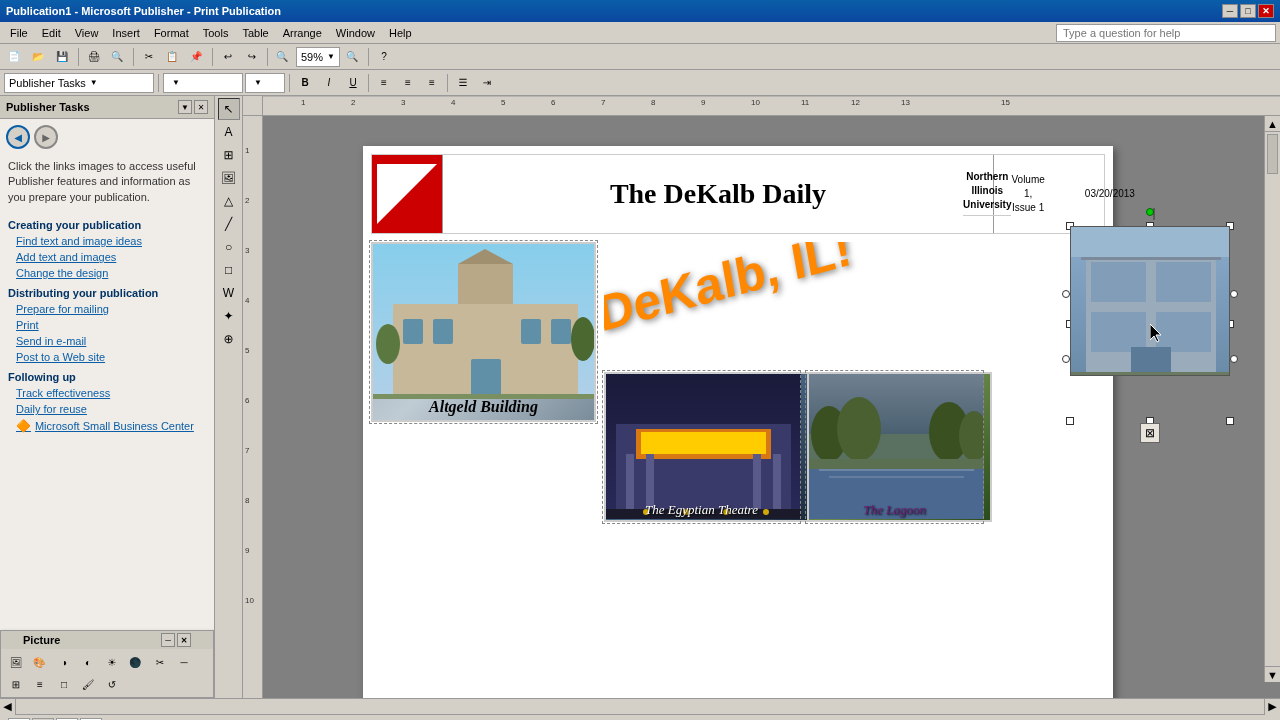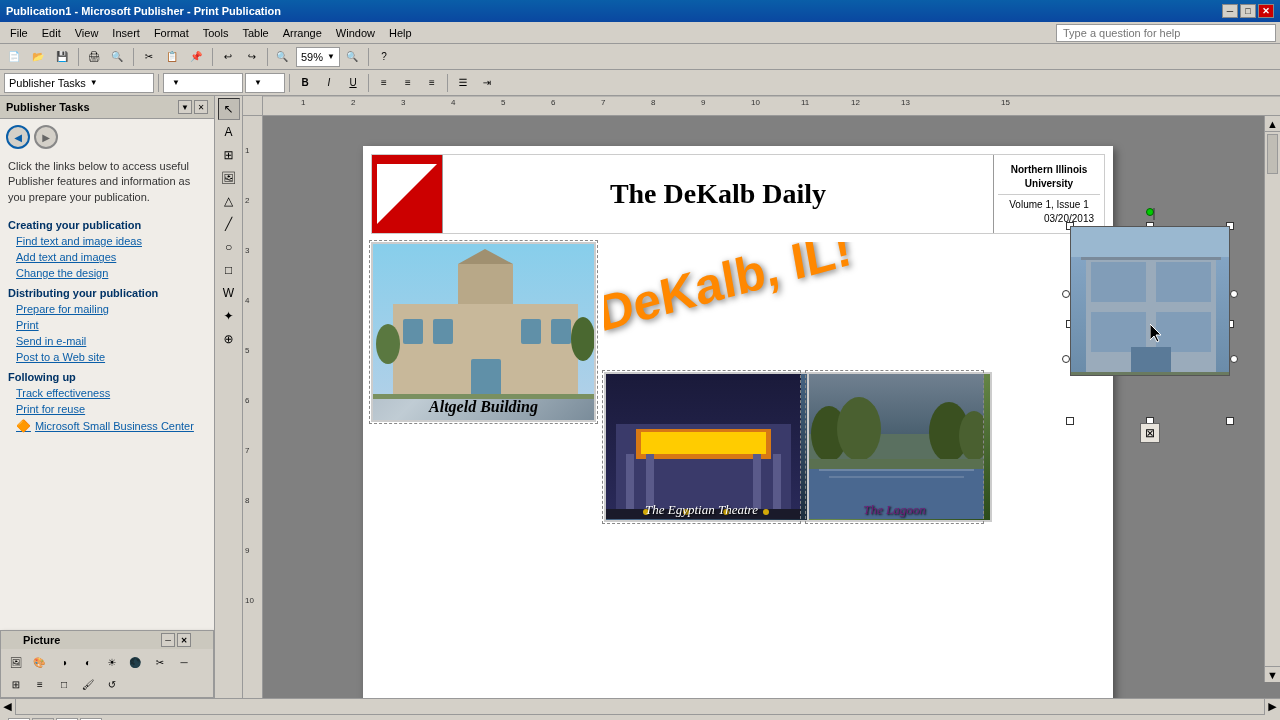--- a/index.html
+++ b/index.html
@@ -254,21 +254,20 @@
       font-family: 'Times New Roman', serif;
       font-size: 28px;
       font-weight: bold;
       border-left: 1px solid #999;
       border-right: 1px solid #999;
       padding: 0 10px;
     }
     .doc-header-right {
       width: 110px;
       display: flex;
-      flex-direction: column;
       align-items: center;
       justify-content: center;
       font-size: 10px;
       text-align: center;
       padding: 4px;
       line-height: 1.4;
     }
     .doc-header-right .uni { font-weight: bold; font-size: 10px; border-bottom: 1px solid #ccc; padding-bottom: 3px; margin-bottom: 3px; width: 100%; text-align: center; }
 
     
@@ -451,36 +450,36 @@
           <div class="pane-btn">▼</div>
           <div class="pane-btn">✕</div>
         </div>
       </div>
 
       <div class="nav-arrows">
         <div class="nav-arrow-btn active">◀</div>
         <div class="nav-arrow-btn">▶</div>
       </div>
 
-      <div class="pane-desc">Click the links below to access useful Publisher features and information as you prepare your publication.</div>
+      <div class="pane-desc">Click the links images to access useful Publisher features and information as you prepare your publication.</div>
 
       <div class="pane-section-title">Creating your publication</div>
       <a class="pane-link">Find text and image ideas</a>
       <a class="pane-link">Add text and images</a>
       <a class="pane-link">Change the design</a>
 
       <div class="pane-section-title">Distributing your publication</div>
       <a class="pane-link">Prepare for mailing</a>
       <a class="pane-link">Print</a>
       <a class="pane-link">Send in e-mail</a>
       <a class="pane-link">Post to a Web site</a>
 
       <div class="pane-section-title">Following up</div>
       <a class="pane-link">Track effectiveness</a>
-      <a class="pane-link">Print for reuse</a>
+      <a class="pane-link">Daily for reuse</a>
       <a class="pane-link" style="display:flex;align-items:center;gap:4px;">
         <span style="color:#ff6600;font-size:12px;">🔶</span>
         <span>Microsoft Small Business Center</span>
       </a>
     </div>
 
     <div id="picture-toolbar" style="position:relative;left:0;bottom:0;width:100%;margin-top:auto;">
       <div id="picture-toolbar-header">
         <span>Picture</span>
         <div style="display:flex;gap:2px;">

